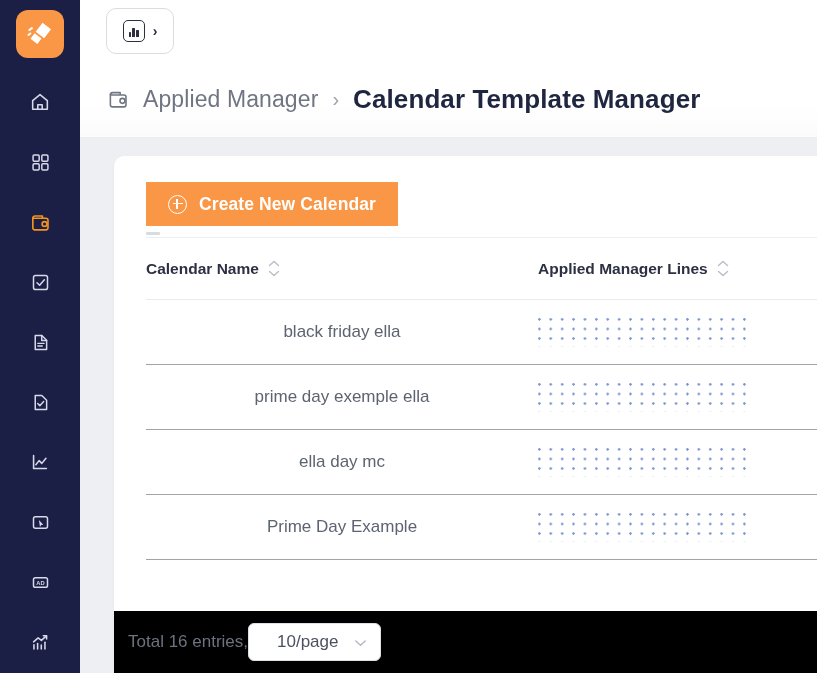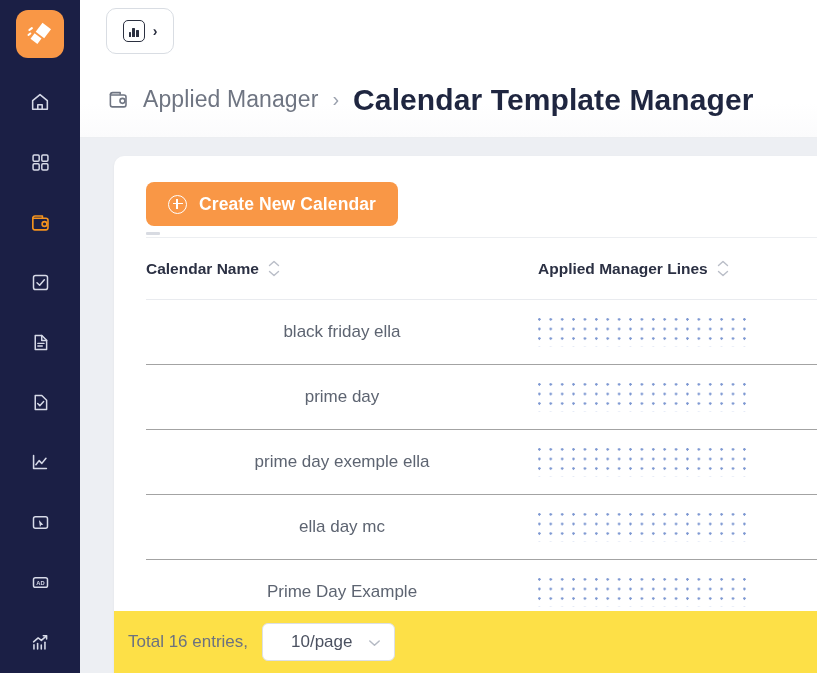--- a/index.html
+++ b/index.html
@@ -74,21 +74,21 @@
     display: flex; align-items: center;
     padding-left: 26px;
     gap: 12px;
     border-bottom: 1px solid #eceef1;
   }
   .crumb-txt {
     font-size: 23px; color: #6f7582; letter-spacing: .1px;
   }
   .crumb-sep { font-size: 20px; color: #9aa0ad; padding: 0 2px; }
   .crumb-cur {
-    font-size: 30px; color: #1f2640; font-weight: 700; letter-spacing: .1px;
+    font-size: 26px; color: #1f2640; font-weight: 700; letter-spacing: .1px;
   }
 
   
   .body {
     flex: 1 1 auto;
     background: #edeff3;
     padding-left: 34px;
     position: relative;
     min-height: 0;
   }
@@ -99,21 +99,21 @@
     height: calc(100% - 18px);
     display: flex; flex-direction: column;
     overflow: hidden;
     box-shadow: 0 1px 3px rgba(20,25,45,.05);
   }
   .card-top { padding: 26px 0 0 32px; }
   .create-btn {
     display: inline-flex; align-items: center; gap: 12px;
     background: #f99746;
     color: #ffffff;
-    border: none; border-radius: 8px;
+    border: none; border-radius: 0;
     height: 44px; padding: 0 22px;
     font-size: 17.5px; font-weight: 700;
     font-family: "Liberation Sans", sans-serif;
     cursor: pointer;
     letter-spacing: .1px;
   }
   .plus-circle {
     width: 19px; height: 19px; border-radius: 50%;
     border: 1.7px solid #fff;
     position: relative; flex: 0 0 19px;
@@ -168,22 +168,21 @@
     background-size: 11.4px 9.6px;
     background-position: 0 0;
     opacity: .72;
   }
 
   
   .footer {
     flex: 0 0 62px; height: 62px;
     display: flex; align-items: center;
     padding-left: 14px;
-    background: #fde047;
-    gap: 14px;
+    background: #000000;
   }
   .total-txt { font-size: 17px; color: #6c7280; }
   .page-select {
     height: 38px; min-width: 132px;
     border: 1px solid #dcdfe5;
     border-radius: 6px;
     background: #fff;
     display: flex; align-items: center; justify-content: space-between;
     padding: 0 13px 0 28px;
     font-size: 17px; color: #4b5160;
@@ -365,26 +364,20 @@
             </div>
           </div>
 
           <div class="trow">
             <div class="td-name">black friday ella</div>
             <div class="td-lines">
               <div class="skeleton"></div>
             </div>
           </div>
 
-          <div class="trow">
-            <div class="td-name">prime day</div>
-            <div class="td-lines">
-              <div class="skeleton"></div>
-            </div>
-          </div>
 
           <div class="trow">
             <div class="td-name">prime day exemple ella</div>
             <div class="td-lines">
               <div class="skeleton"></div>
             </div>
           </div>
 
           <div class="trow">
             <div class="td-name">ella day mc</div>

